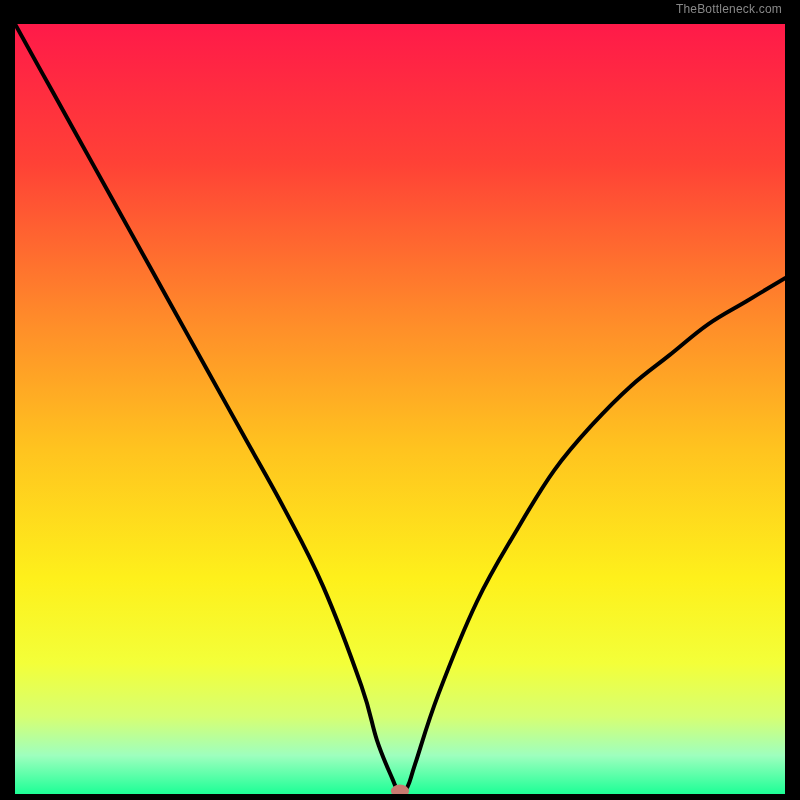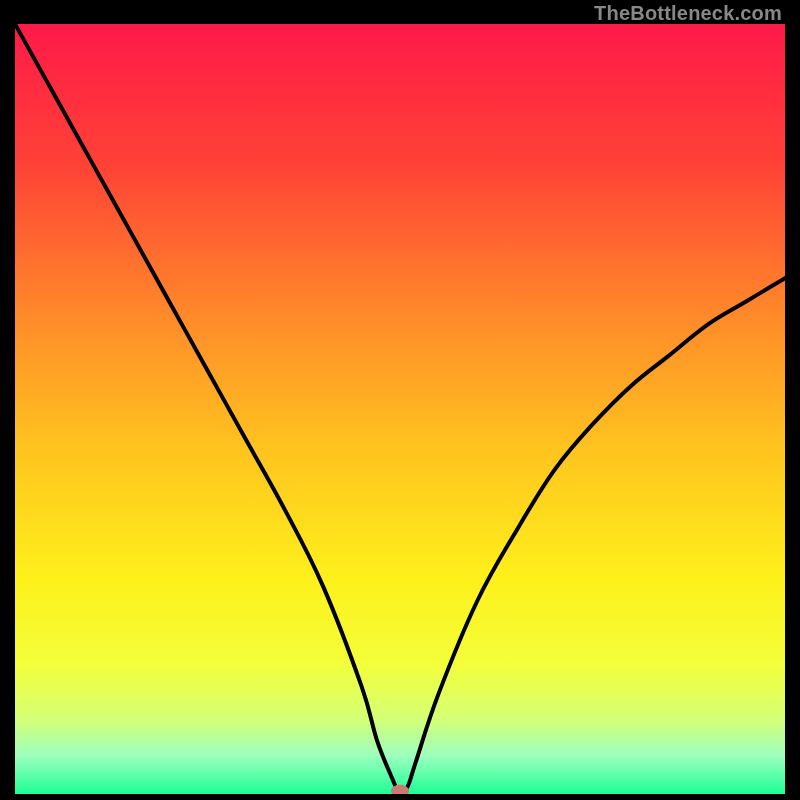--- a/index.html
+++ b/index.html
@@ -16,22 +16,22 @@
     top: 24px;
     width: 770px;
     height: 770px;
     background: #000;
   }
   .attribution {
     position: absolute;
     top: 2px;
     right: 18px;
     font-family: Arial, Helvetica, sans-serif;
-    font-size: 20px;
-    font-weight: 700;
+    font-size: 12px;
+    font-weight: 400;
     color: #888;
     letter-spacing: 0.2px;
   }
   svg {
     position: absolute;
     left: 15px;
     top: 24px;
     width: 770px;
     height: 770px;
     display: block;

